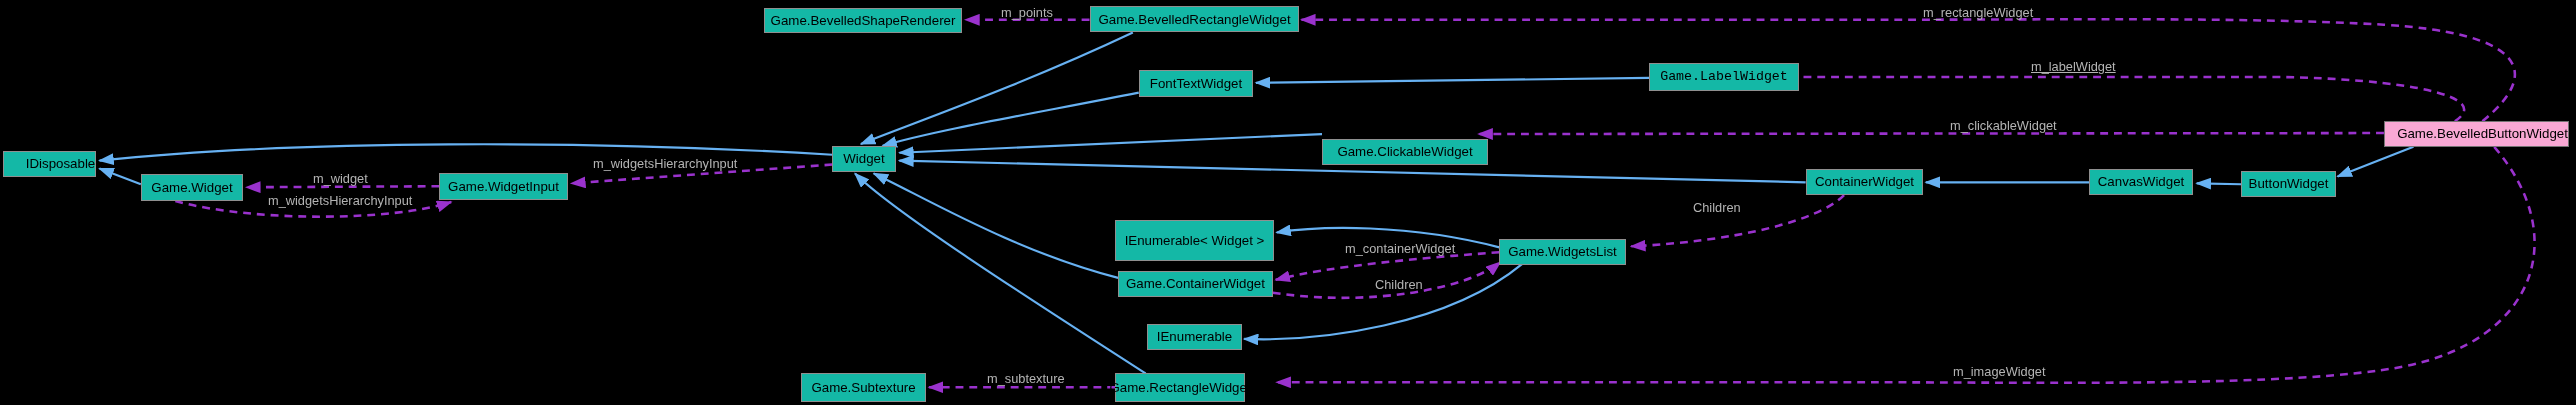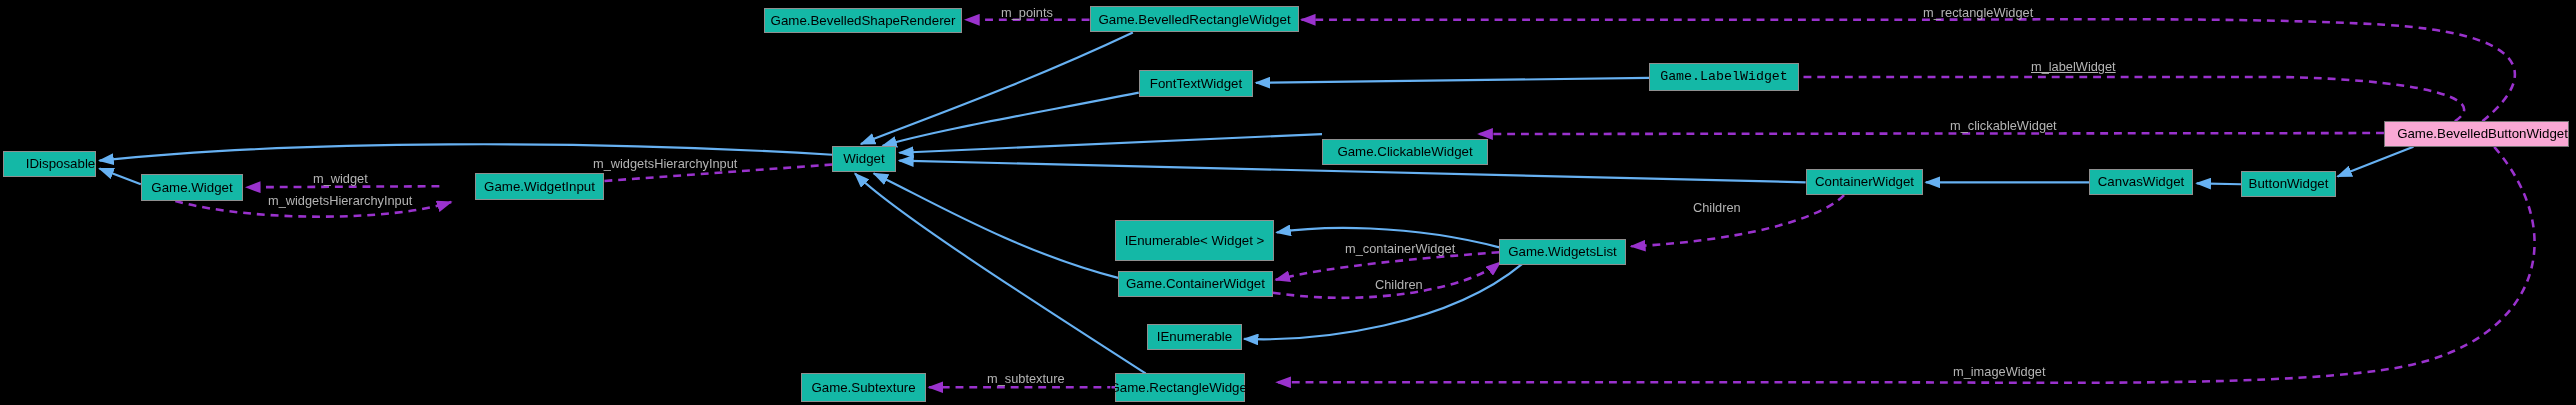--- a/index.html
+++ b/index.html
@@ -74,21 +74,21 @@
       <path d="M 2492,123 C 2532,97 2440,80 2310,78 L 1810,78" fill="none" stroke="#9a32cd" stroke-width="2.6" stroke-dasharray="8,6" marker-end="url(#arrow-usage)"></path>
       <path d="M 2420,135 L 1501,136" fill="none" stroke="#9a32cd" stroke-width="2.6" stroke-dasharray="8,6" marker-end="url(#arrow-usage)"></path>
       <path d="M 2532,149 C 2610,240 2575,345 2440,372 C 2330,393 2080,388 1900,388 L 1296,388" fill="none" stroke="#9a32cd" stroke-width="2.6" stroke-dasharray="8,6" marker-end="url(#arrow-usage)"></path>
       <path d="M 1522,256 C 1440,262 1350,270 1295,284" fill="none" stroke="#9a32cd" stroke-width="2.6" stroke-dasharray="8,6" marker-end="url(#arrow-usage)"></path>
       <path d="M 1292,297 C 1390,312 1490,293 1523,266" fill="none" stroke="#9a32cd" stroke-width="2.6" stroke-dasharray="8,6" marker-end="url(#arrow-usage)"></path>
       <path d="M 1872,198 C 1845,225 1760,245 1656,250" fill="none" stroke="#9a32cd" stroke-width="2.6" stroke-dasharray="8,6" marker-end="url(#arrow-usage)"></path>
       <path d="M 1132,393 L 943,393" fill="none" stroke="#9a32cd" stroke-width="2.6" stroke-dasharray="8,6" marker-end="url(#arrow-usage)"></path>
     </svg>
     <div class="node" style="left: 3px; top: 151px; width: 93px; height: 25.6px; padding-left: 22px;">IDisposable</div>
     <div class="node" style="left: 141px; top: 174px; width: 102px; height: 26.6px;">Game.Widget</div>
-    <div class="node" style="left: 439px; top: 173px; width: 129px; height: 26.6px; margin-left: 36px;">Game.WidgetInput</div>
+    <div class="node" style="left: 439px; top: 173px; width: 129px; height: 26.6px;">Game.WidgetInput</div>
     <div class="node" style="left: 832px; top: 146px; width: 64px; height: 25.6px;">Widget</div>
     <div class="node" style="left: 764px; top: 7.9px; width: 198px; height: 25.6px;">Game.BevelledShapeRenderer</div>
     <div class="node" style="left: 1090px; top: 5.9px; width: 209px; height: 26.6px;">Game.BevelledRectangleWidget</div>
     <div class="node" style="left: 1139px; top: 70px; width: 114px; height: 26.6px;">FontTextWidget</div>
     <div class="node" style="left: 1322px; top: 121px; width: 166px; height: 25.6px; margin-top: 18px;">Game.ClickableWidget</div>
     <div class="node" style="left: 1649px; top: 63px; width: 150px; height: 27.6px; font-family: Liberation Mono, monospace;">Game.LabelWidget</div>
     <div class="node" style="left: 1115px; top: 220px; width: 159px; height: 41px;">IEnumerable&lt; Widget &gt;</div>
     <div class="node" style="left: 1118px; top: 271px; width: 155px; height: 25.6px;">Game.ContainerWidget</div>
     <div class="node" style="left: 1147px; top: 324px; width: 95px; height: 25.6px;">IEnumerable</div>
     <div class="node" style="left: 1499px; top: 239px; width: 127px; height: 25.6px;">Game.WidgetsList</div>

